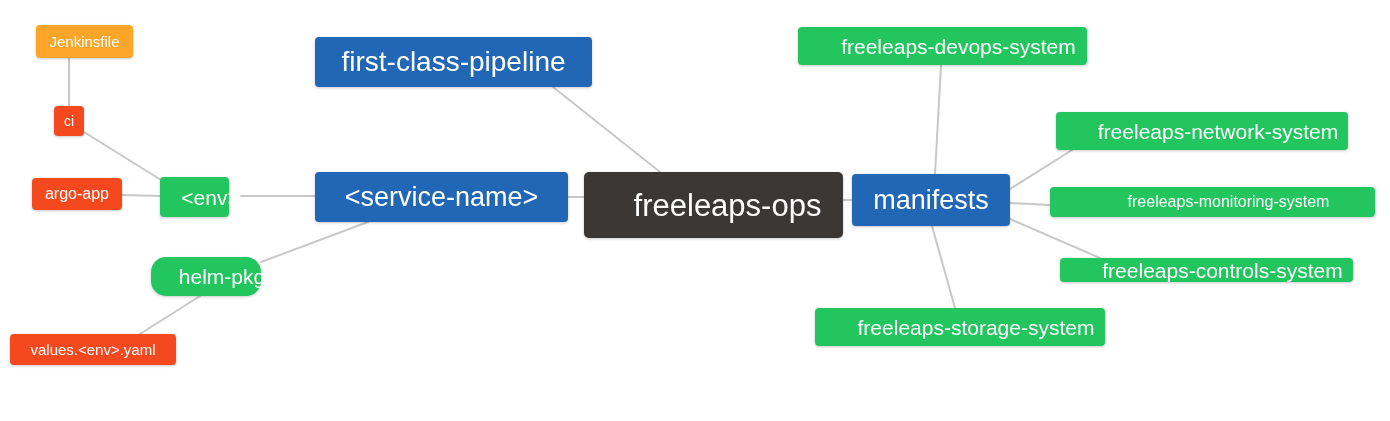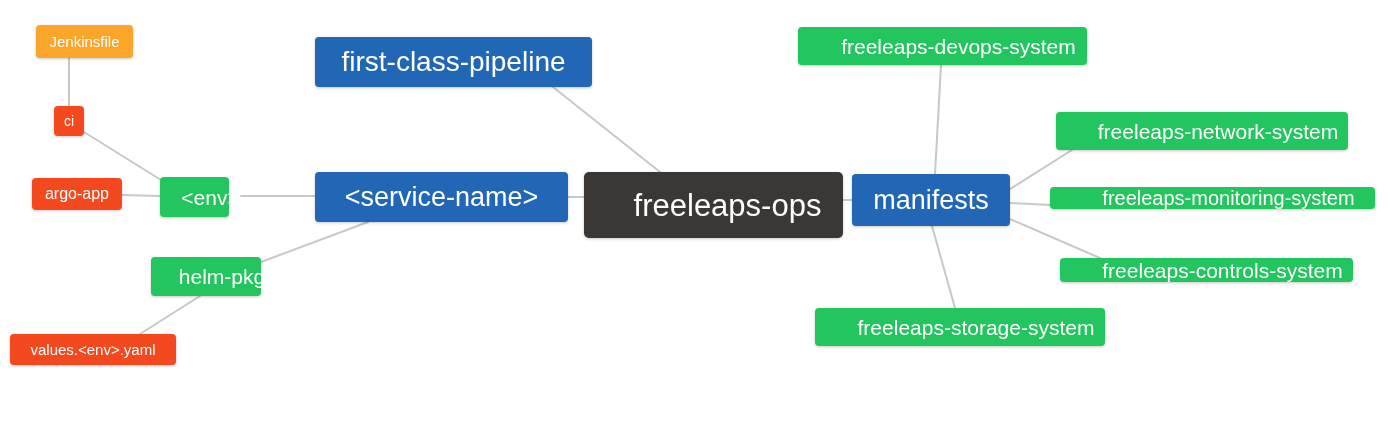--- a/index.html
+++ b/index.html
@@ -85,21 +85,21 @@
       </div>
       <div class="node node-red" style="left: 54px; top: 106px; width: 30px; height: 30px; font-size: 14px; background: rgb(244, 73, 31);">
         <span>ci</span>
       </div>
       <div class="node node-red" style="left: 32px; top: 178px; width: 90px; height: 32px; font-size: 16px; background: rgb(244, 73, 31);">
         <span>argo-app</span>
       </div>
       <div class="node node-green" style="left: 160px; top: 177px; width: 69px; height: 40px; font-size: 21px; background: rgb(34, 197, 94);">
         <span>&lt;env&gt;</span>
       </div>
-      <div class="node node-green" style="left: 151px; top: 257px; width: 110px; height: 39px; font-size: 21px; background: rgb(34, 197, 94);">
+      <div class="node node-green" style="left: 151px; top: 257px; width: 110px; height: 39px; font-size: 21px; background: rgb(34, 197, 94); border-radius: 15px;">
         <span>helm-pkg</span>
       </div>
       <div class="node node-red" style="left: 10px; top: 334px; width: 166px; height: 31px; font-size: 15px; background: rgb(244, 73, 31);">
         <span>values.&lt;env&gt;.yaml</span>
       </div>
       <div class="node node-blue" style="left: 315px; top: 37px; width: 277px; height: 50px; font-size: 28px; background: rgb(33, 103, 181);">
         <span>first-class-pipeline</span>
       </div>
       <div class="node node-blue" style="left: 315px; top: 172px; width: 253px; height: 50px; font-size: 27px; background: rgb(33, 103, 181);">
         <span>&lt;service-name&gt;</span>
@@ -109,21 +109,21 @@
       </div>
       <div class="node node-blue" style="left: 852px; top: 174px; width: 158px; height: 52px; font-size: 27px; background: rgb(33, 103, 181);">
         <span>manifests</span>
       </div>
       <div class="node node-green" style="left: 798px; top: 27px; width: 289px; height: 38px; font-size: 21px; background: rgb(34, 197, 94);">
         <span>freeleaps-devops-system</span>
       </div>
       <div class="node node-green" style="left: 1056px; top: 112px; width: 292px; height: 38px; font-size: 21px; background: rgb(34, 197, 94);">
         <span>freeleaps-network-system</span>
       </div>
-      <div class="node node-green" style="left: 1050px; top: 187px; width: 325px; height: 22px; font-size: 20px; background: rgb(34, 197, 94); text-align: right;">
+      <div class="node node-green" style="left: 1050px; top: 187px; width: 325px; height: 30px; font-size: 16px; background: rgb(34, 197, 94); text-align: right;">
         <span>freeleaps-monitoring-system</span>
       </div>
       <div class="node node-green" style="left: 1060px; top: 258px; width: 293px; height: 24px; font-size: 21px; background: rgb(34, 197, 94);">
         <span>freeleaps-controls-system</span>
       </div>
       <div class="node node-green" style="left: 815px; top: 308px; width: 290px; height: 38px; font-size: 21px; background: rgb(34, 197, 94);">
         <span>freeleaps-storage-system</span>
       </div>
     </div>
 </div>

